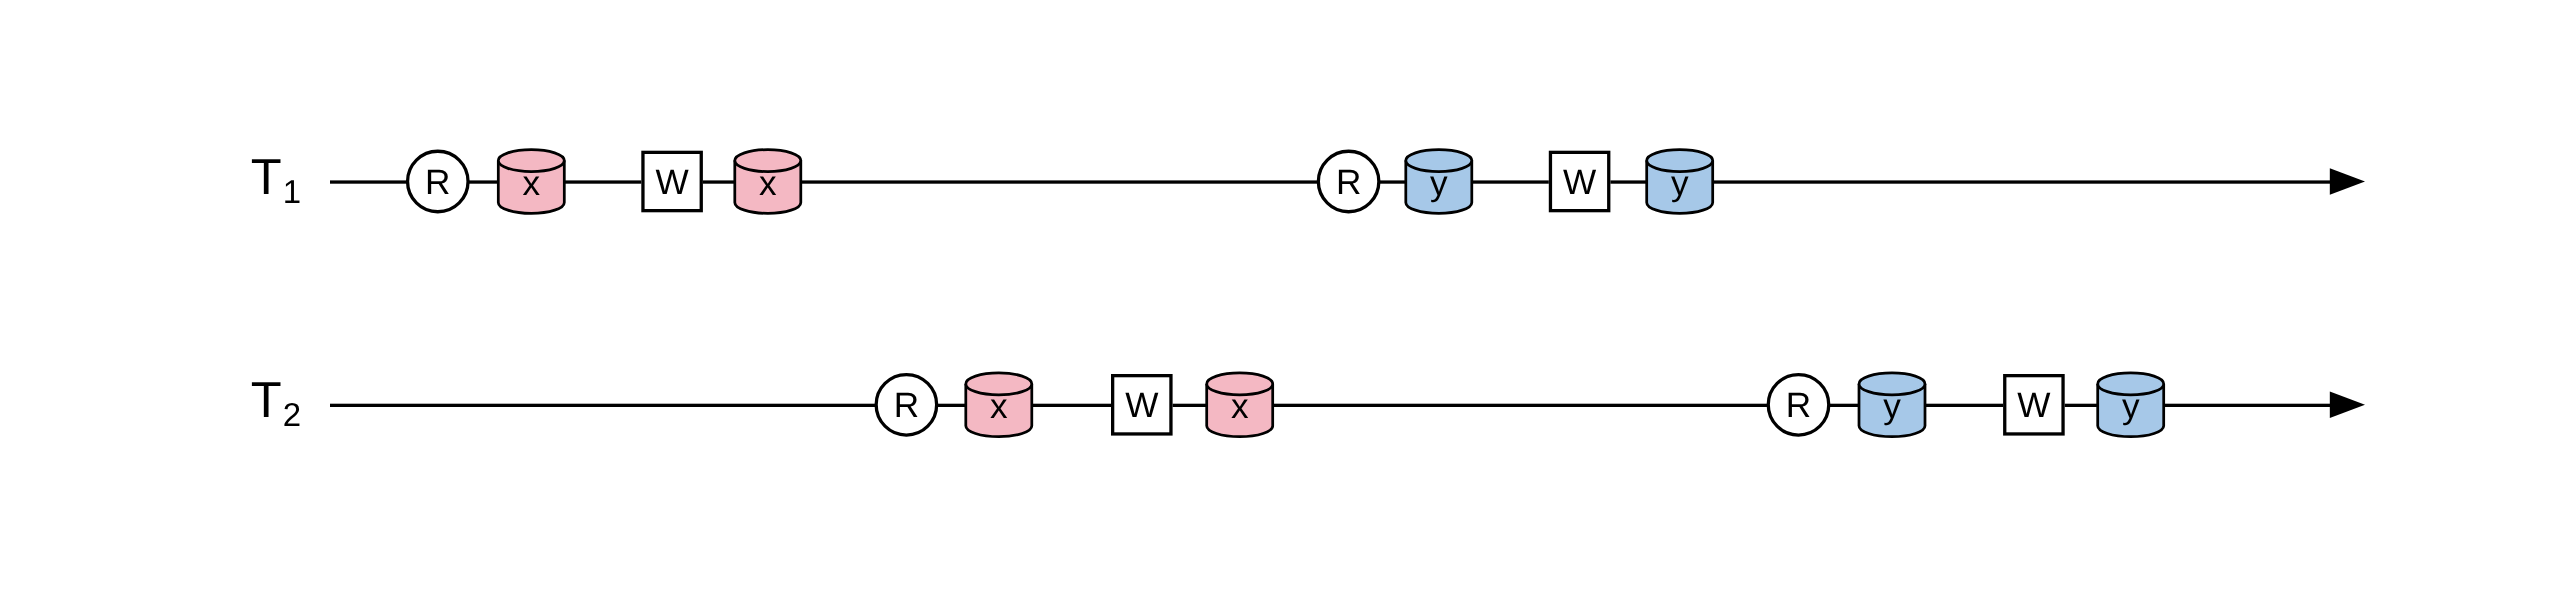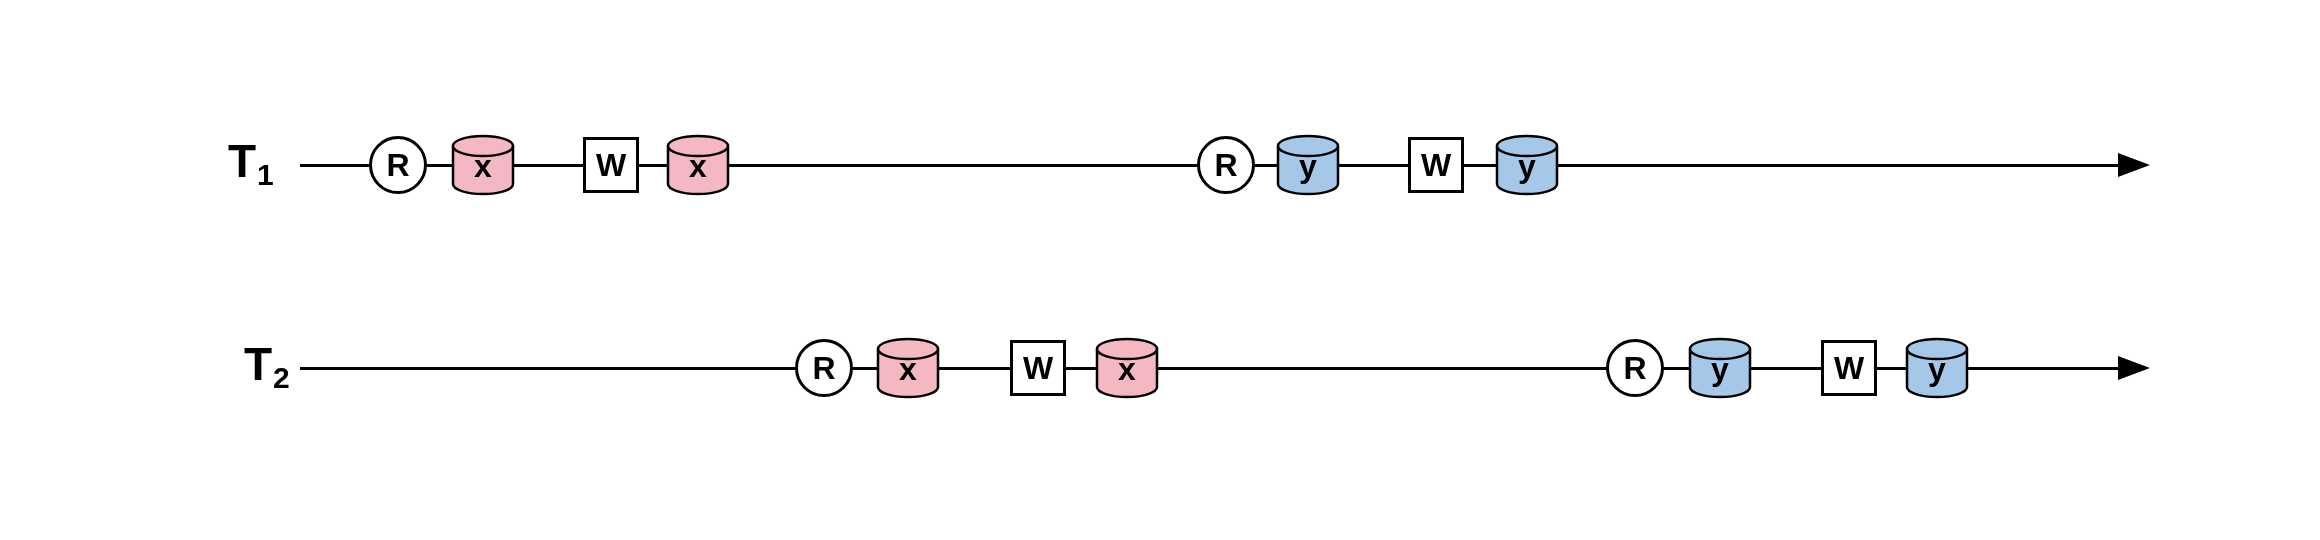--- a/index.html
+++ b/index.html
@@ -12,21 +12,20 @@
     width: 2320px;
     height: 540px;
     background: #ffffff;
     font-family: "Liberation Sans", sans-serif;
     overflow: hidden;
     color: #000;
   }
   .timeline {
     position: absolute;
     inset: 0;
-    font-weight: bold;
   }
   .t-label {
     position: absolute;
     transform: translate(0, -54%);
     font-size: 46px;
     letter-spacing: 1px;
     white-space: nowrap;
   }
   .t-label sub {
     font-size: 30px;
@@ -104,21 +103,21 @@
         </svg></div>
       <div class="op square" style="background: rgb(255, 255, 255); border-color: rgb(0, 0, 0); left: 1436px; top: 165px;">W</div>
       <div class="cyl" style="left: 1527px; top: 165px;"><svg width="66" height="66" viewBox="0 0 66 66">
           <path d="M3 14 v38 a30 10 0 0 0 60 0 v-38" fill="#a6c8e8" stroke="#000000" stroke-width="2.5"></path>
           <ellipse cx="33" cy="14" rx="30" ry="10" fill="#a6c8e8" stroke="#000000" stroke-width="2.5"></ellipse>
           <text x="33" y="45" text-anchor="middle" font-size="32" fill="#000" style="font-family:'Liberation Sans',sans-serif">y</text>
         </svg></div>
     </div>
 
   <div class="timeline">
-    <div class="t-label" style="left: 244px; top: 368px;"><span>T</span><sub>2</sub></div>
+    <div class="t-label" style="left: 228px; top: 368px;"><span>T</span><sub>2</sub></div>
     <div class="timeline-line" style="left: 300px; top: 366.5px; width: 1822px; background: rgb(0, 0, 0);"></div>
     <div class="arrowhead" style="left: 2118px; top: 356px;"></div>
   <div class="op circle" style="background: rgb(255, 255, 255); border-color: rgb(0, 0, 0); left: 824px; top: 368px;">R</div>
       <div class="cyl" style="left: 908px; top: 368px;"><svg width="66" height="66" viewBox="0 0 66 66">
           <path d="M3 14 v38 a30 10 0 0 0 60 0 v-38" fill="#f4b8c3" stroke="#000000" stroke-width="2.5"></path>
           <ellipse cx="33" cy="14" rx="30" ry="10" fill="#f4b8c3" stroke="#000000" stroke-width="2.5"></ellipse>
           <text x="33" y="45" text-anchor="middle" font-size="32" fill="#000" style="font-family:'Liberation Sans',sans-serif">x</text>
         </svg></div>
       <div class="op square" style="background: rgb(255, 255, 255); border-color: rgb(0, 0, 0); left: 1038px; top: 368px;">W</div>
       <div class="cyl" style="left: 1127px; top: 368px;"><svg width="66" height="66" viewBox="0 0 66 66">

